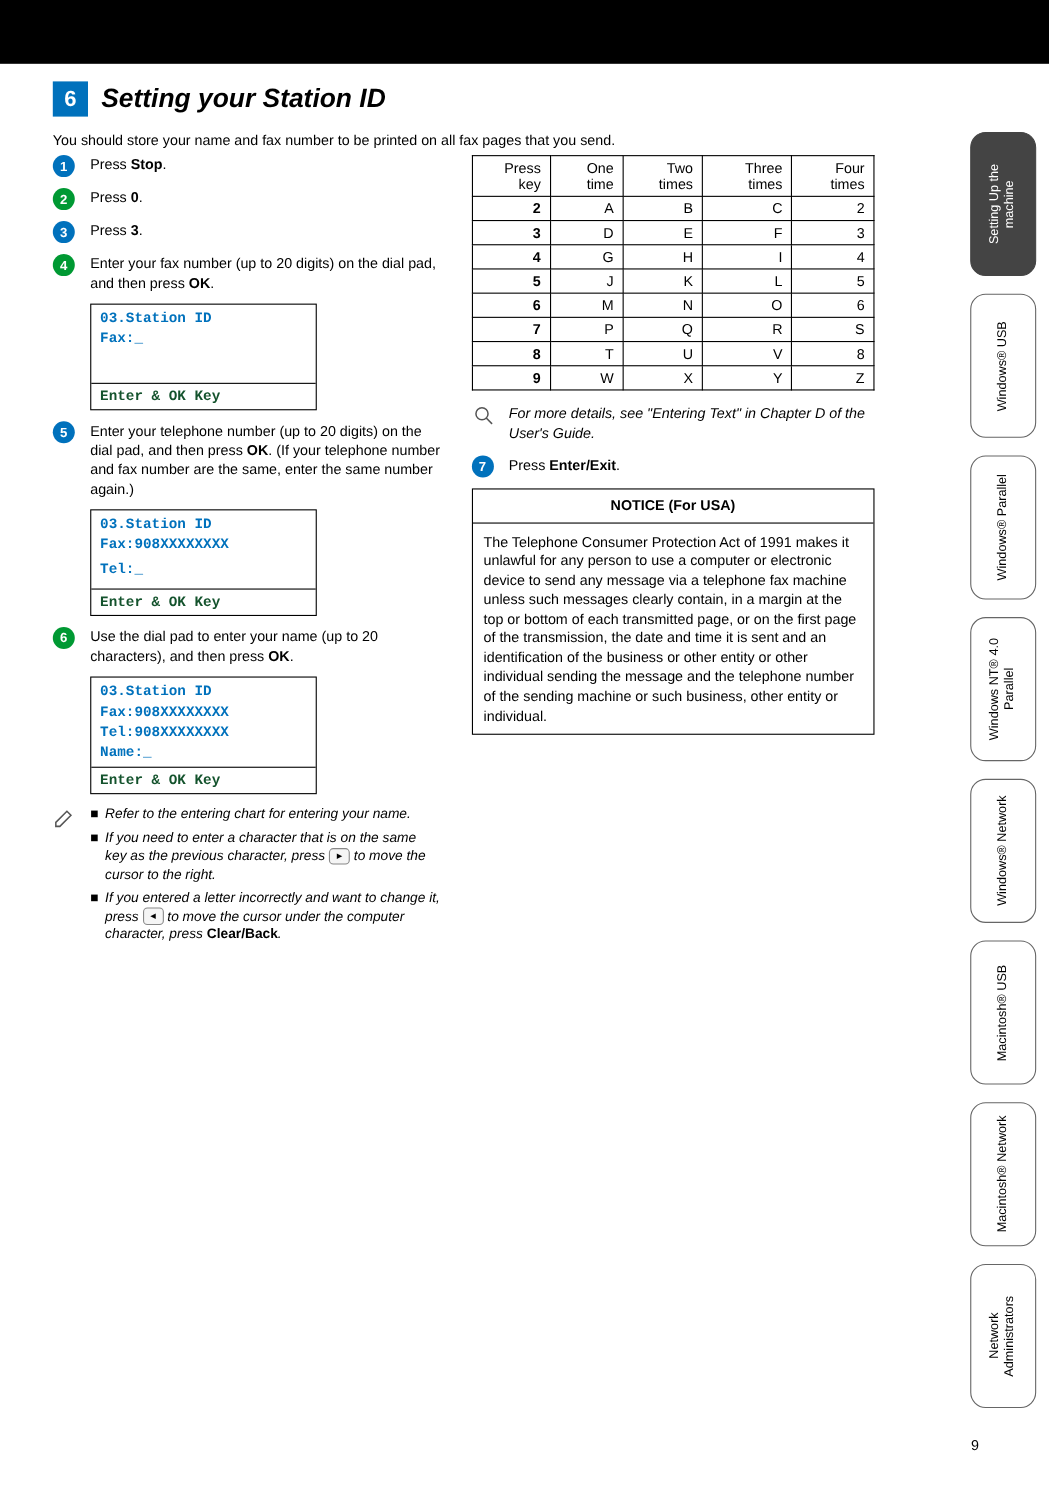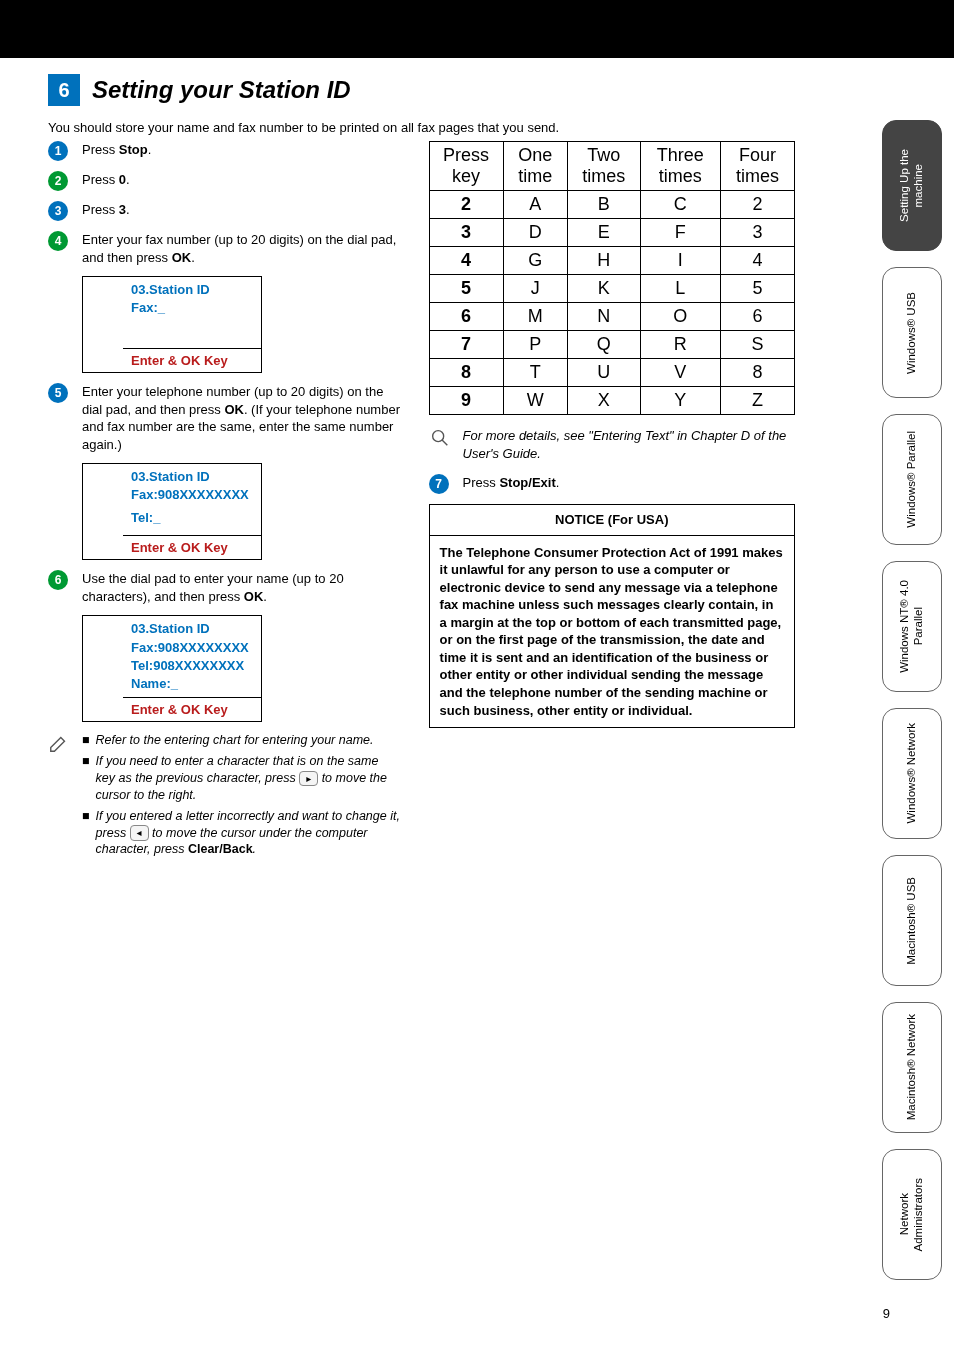--- a/index.html
+++ b/index.html
@@ -69,37 +69,36 @@
     font-weight: bold;
     color: #fff;
     flex-shrink: 0;
     margin-top: 0px;
   }
   .b-blue { background: #0071bc; }
   .b-green { background: #009933; }
   .step-text { font-size: 13px; line-height: 1.35; }
   .lcd {
     border: 1px solid #000;
-    width: 180px;
+    width: 206px;
     margin: 6px 0 10px 34px;
-    font-family: Liberation Sans, sans-serif;
+    font-family: Liberation Mono, monospace;
     font-size: 13px;
     font-weight: bold;
     color: #0071bc;
-    padding-left: 40px;
   }
   .lcd-top {
     border-bottom: 1px solid #000;
     padding: 4px 8px;
     min-height: 72px;
     line-height: 1.4;
   }
   .lcd-bottom {
     padding: 4px 8px;
-    color: #b91c1c;
+    color: #14532d;
   }
   .note-row {
     display: flex;
     gap: 12px;
     align-items: flex-start;
   }
   .note-icon {
     width: 22px;
     flex-shrink: 0;
   }
@@ -117,23 +116,23 @@
     background: #f5f5f5;
     vertical-align: middle;
   }
   table.char {
     border-collapse: collapse;
     width: 100%;
     margin-bottom: 12px;
   }
   table.char th, table.char td {
     border: 1px solid #000;
-    text-align: center;
+    text-align: right;
     padding: 3px 8px;
-    font-size: 18px;
+    font-size: 13px;
   }
   table.char th { font-weight: normal; }
   .details-row {
     display: flex;
     gap: 12px;
     align-items: flex-start;
     margin-bottom: 12px;
   }
   .details-icon { width: 22px; flex-shrink: 0; }
   .details-text { font-style: italic; font-size: 13px; line-height: 1.35; }
@@ -143,21 +142,21 @@
     margin-top: 4px;
     font-size: 13px;
     line-height: 1.35;
   }
   .notice-title {
     text-align: center;
     font-weight: bold;
     padding: 6px 4px;
     border-bottom: 1px solid #000;
   }
-  .notice-body { padding: 8px 10px; font-weight: bold; }
+  .notice-body { padding: 8px 10px; }
   .side-tabs {
     position: absolute;
     right: 12px;
     top: 120px;
     width: 60px;
     height: 1160px;
     display: flex;
     flex-direction: column;
     gap: 16px;
   }
@@ -363,21 +362,21 @@
           <svg viewBox="0 0 24 24" width="22" height="22">
               <circle cx="10" cy="10" r="6" fill="none" stroke="#555" stroke-width="1.5"></circle>
               <path d="M14 14l6 6" stroke="#555" stroke-width="1.5"></path>
             </svg>
         </div>
         <div class="details-text">For more details, see "Entering Text" in Chapter D of the User's Guide.</div>
       </div>
 
       <div class="step">
         <div class="bullet b-blue">7</div>
-        <div class="step-text"><span>Press </span><b>Stop/Exit</b><span>.</span></div>
+        <div class="step-text"><span>Press </span><b>Enter/Exit</b><span>.</span></div>
       </div>
 
       <div class="notice-box">
         <div class="notice-title">NOTICE (For USA)</div>
         <div class="notice-body">
           <p>The Telephone Consumer Protection Act of 1991 makes it unlawful for any person to use a computer or electronic device to send any message via a telephone fax machine unless such messages clearly contain, in a margin at the top or bottom of each transmitted page, or on the first page of the transmission, the date and time it is sent and an identification of the business or other entity or other individual sending the message and the telephone number of the sending machine or such business, other entity or individual.</p>
         </div>
       </div>
     </div>
   </div>

